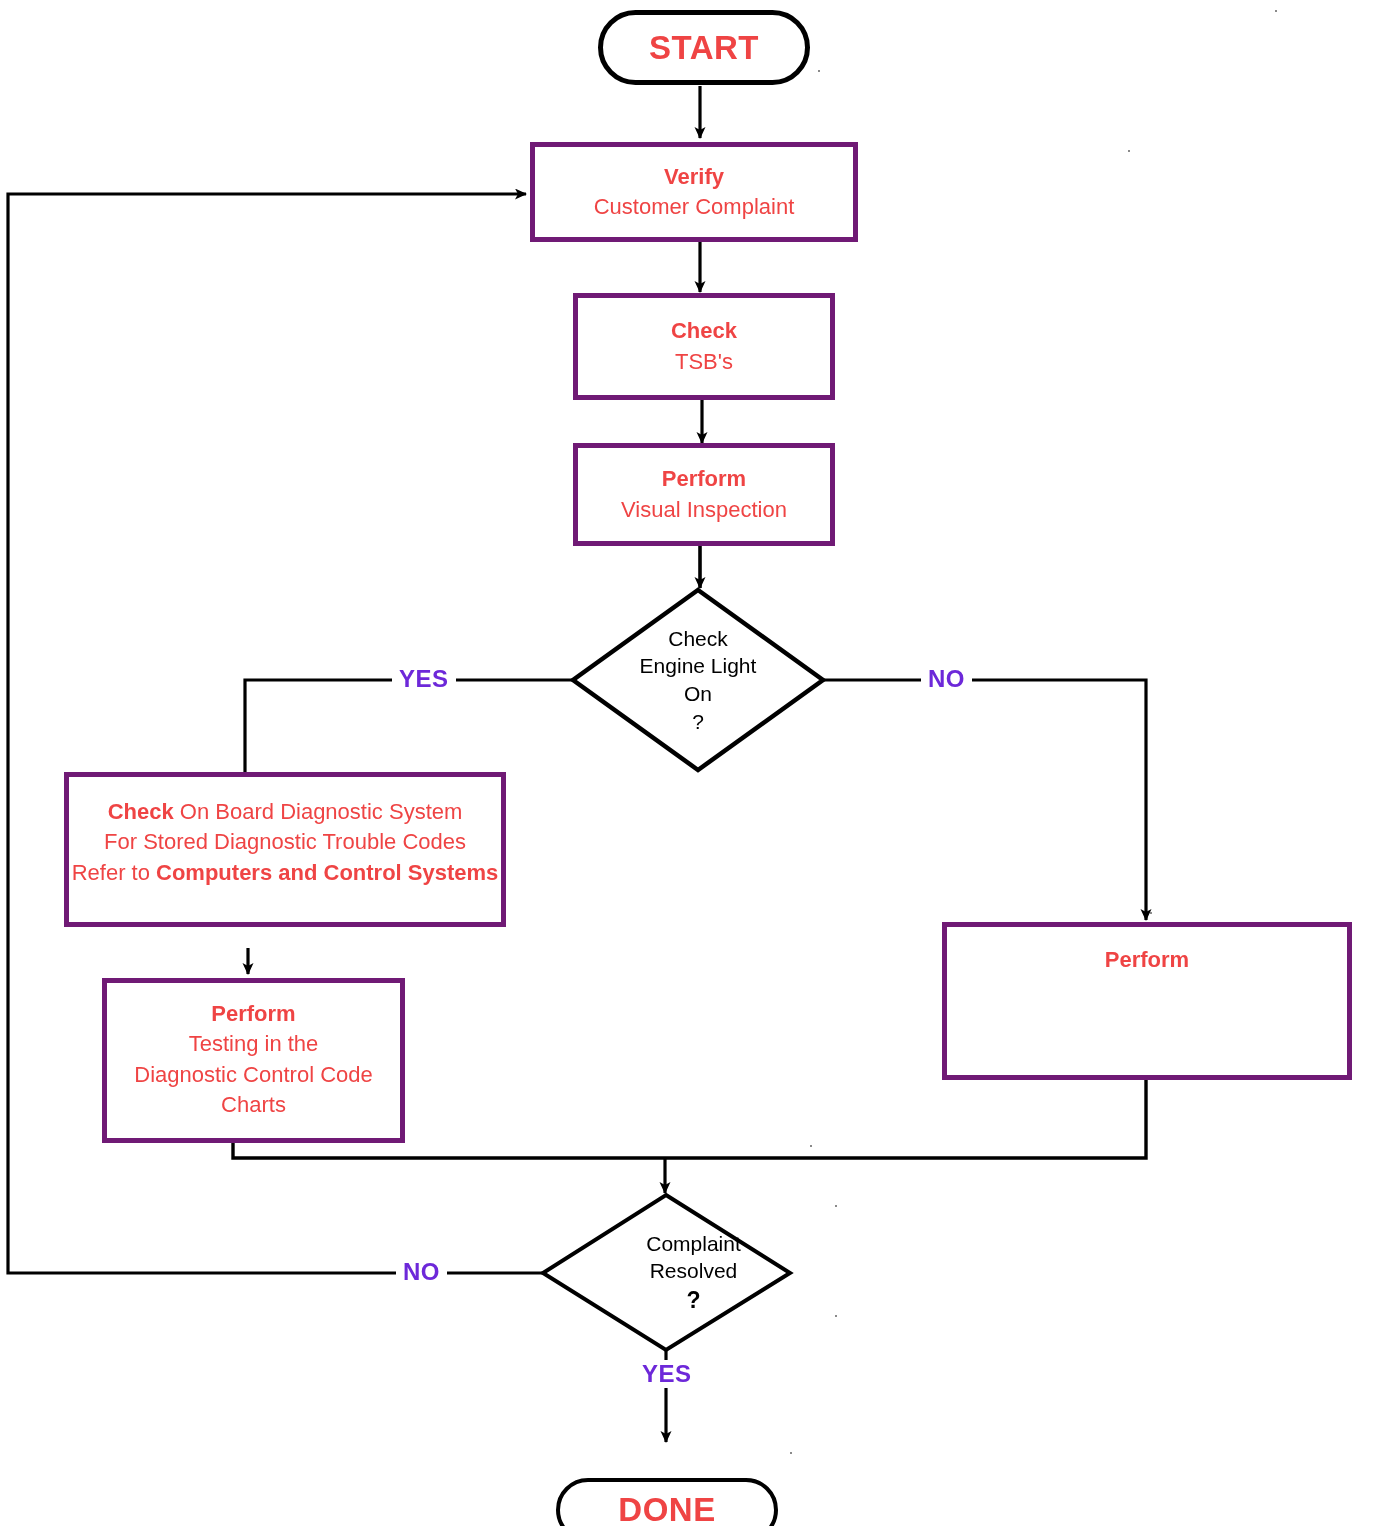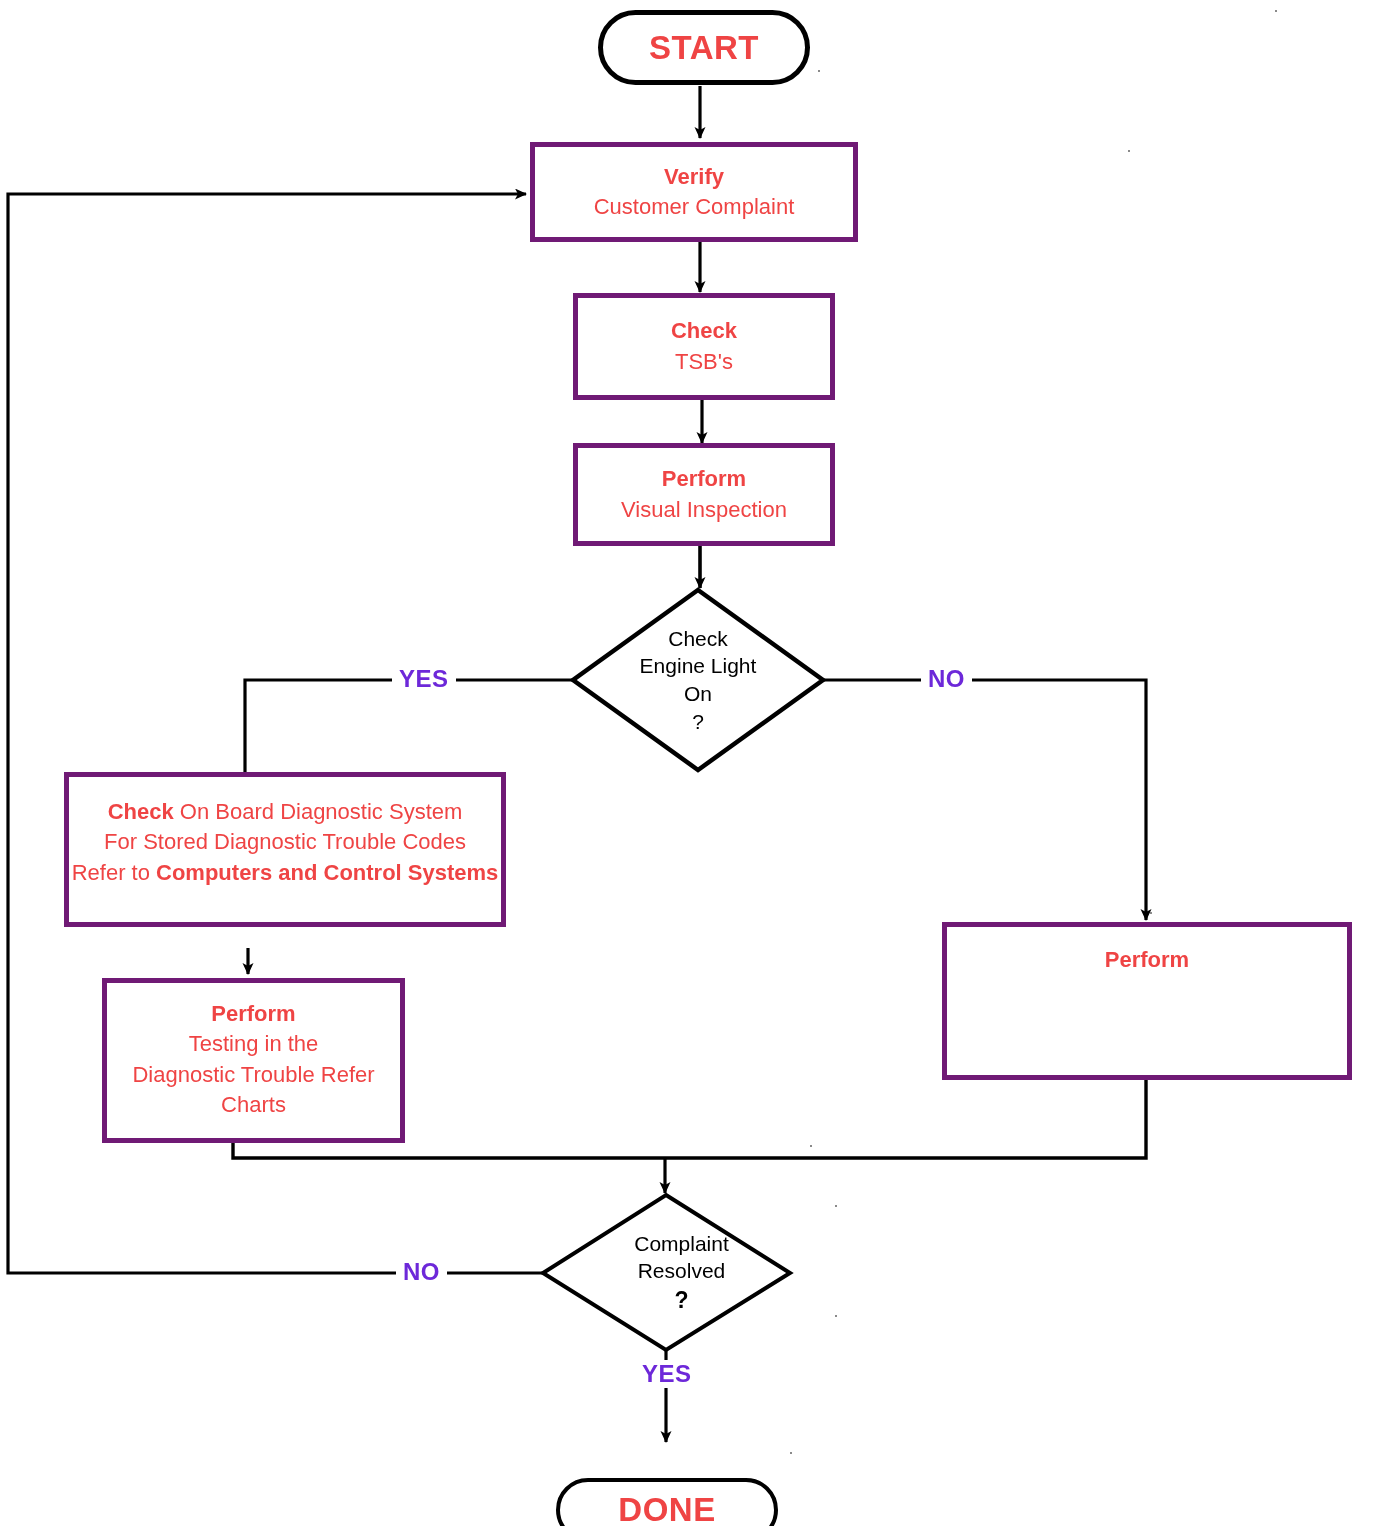--- a/index.html
+++ b/index.html
@@ -163,29 +163,29 @@
 
   <div class="node process" style="left:28px; top:772px; width:442px; height:155px; justify-content:flex-start; padding-top:20px;margin-left:36px;">
     <span class="line"><b>Check</b><span> On Board Diagnostic System</span></span>
     <span class="line">For Stored Diagnostic Trouble Codes</span>
     <span class="line"><span>Refer to </span><b>Computers and Control Systems</b></span>
   </div>
 
   <div class="node process" style="left:102px; top:978px; width:303px; height:165px; justify-content:flex-start; padding-top:16px;">
     <span class="line b">Perform</span>
     <span class="line">Testing in the</span>
-    <span class="line">Diagnostic Trouble Refer</span>
+    <span class="line">Diagnostic Control Code</span>
     <span class="line">Charts</span>
   </div>
 
   <div class="node process" style="left:942px; top:922px; width:410px; height:158px; justify-content:flex-start; padding-top:18px;">
     <span class="line b">Perform</span>
   </div>
 
-  <div class="decision" style="left:558px; top:1195px; width:247px; height:155px;">
+  <div class="decision" style="left:570px; top:1195px; width:247px; height:155px;">
     <div class="dtext">
       <div>Complaint</div>
       <div>Resolved</div>
       <div class="q">?</div>
     </div>
   </div>
 
   <div class="node terminator" style="left:556px; top:1442px; width:222px; height:64px; border-width:4.5px;margin-top:36px;">
     <span>DONE</span>
   </div>

